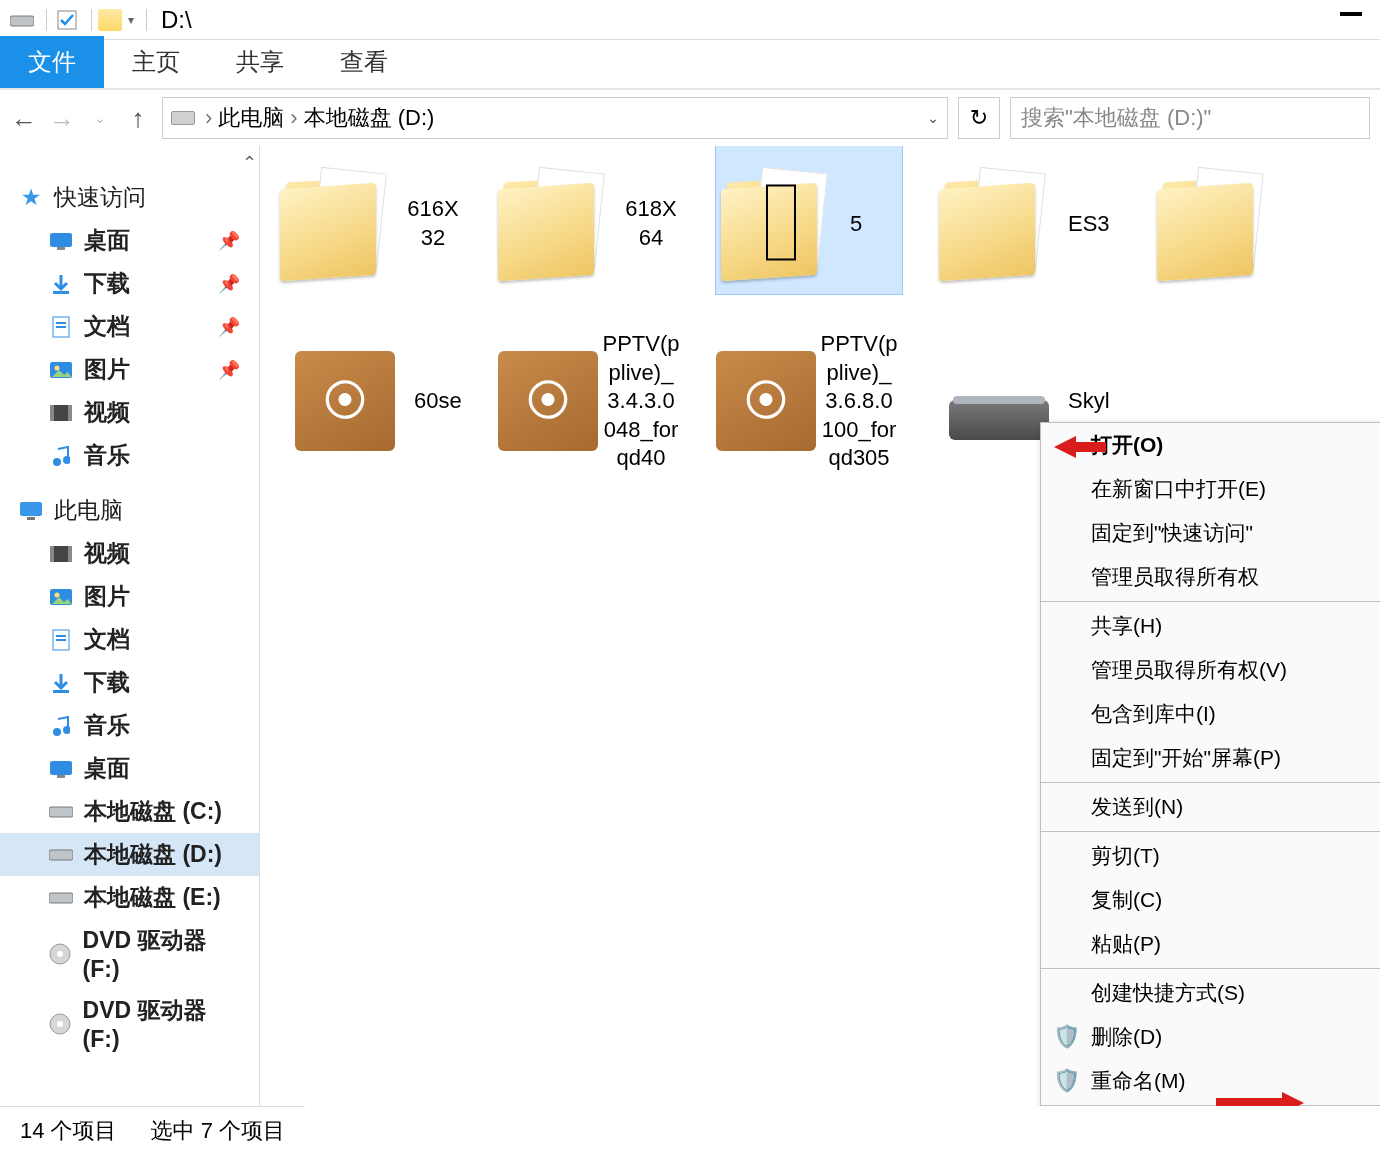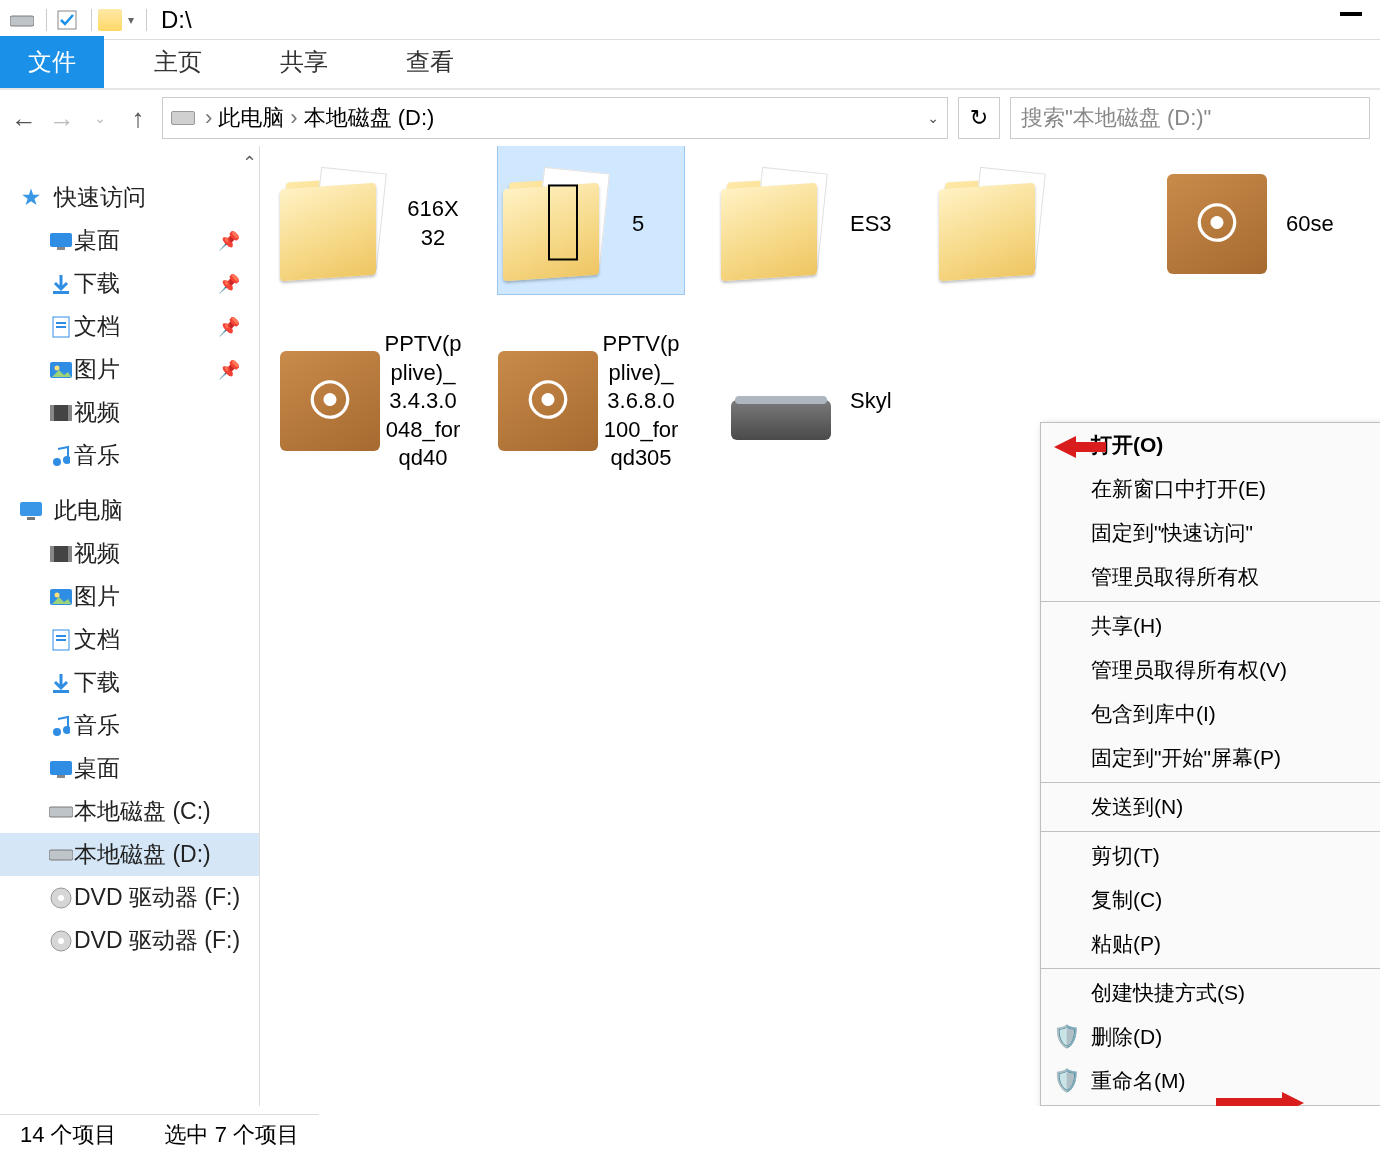--- a/index.html
+++ b/index.html
@@ -8,21 +8,21 @@
 
 .titlebar { height: 40px; display: flex; align-items: center; padding: 0 8px; border-bottom: 1px solid #ddd; }
 .tb-icon { width: 28px; height: 22px; margin-right: 4px; display: flex; align-items: center; justify-content: center; }
 .tb-sep { width: 1px; height: 22px; background: #ccc; margin: 0 6px; }
 .tb-folder { width: 24px; height: 22px; background: linear-gradient(#ffe9a8,#ffd866); border-radius: 2px; margin-right: 6px; }
 .tb-dd { font-size: 12px; color: #666; margin-right: 6px; }
 .tb-title { margin-left: 8px; font-size: 24px; }
 .tb-min { position: absolute; right: 18px; top: 12px; width: 22px; height: 4px; background: #000; }
 
 
-.ribbon { display: flex; align-items: flex-end; height: 50px; border-bottom: 2px solid #e5e5e5; gap: 22px; }
+.ribbon { display: flex; align-items: flex-end; height: 50px; border-bottom: 2px solid #e5e5e5; }
 .ribbon-tab { padding: 10px 28px; font-size: 24px; color: #333; }
 .ribbon-tab.active { background: #1a90e8; color: #fff; }
 
 
 .navbar { display: flex; align-items: center; height: 56px; padding: 6px 10px; gap: 10px; }
 .nav-arrow { width: 28px; height: 28px; display: flex; align-items: center; justify-content: center; font-size: 26px; color: #555; }
 .nav-arrow.dis { color: #bbb; }
 .addr { flex: 1; display: flex; align-items: center; border: 1px solid #ccc; height: 42px; padding: 0 8px; background: #fff; }
 .addr .drive-icon { width: 24px; height: 14px; background: #d0d0d0; border: 1px solid #999; margin-right: 10px; border-radius: 2px; }
 .addr .crumb { padding: 0 6px; font-size: 22px; }
@@ -31,21 +31,21 @@
 .addr .dd { font-size: 14px; color: #555; }
 .refresh { width: 42px; height: 42px; border: 1px solid #ccc; display: flex; align-items: center; justify-content: center; font-size: 22px; }
 .search { width: 360px; height: 42px; border: 1px solid #ccc; display: flex; align-items: center; padding: 0 10px; color: #888; font-size: 22px; }
 
 
 .main { display: flex; height: 960px; }
 .sidebar { width: 260px; border-right: 1px solid #ddd; padding-top: 30px; position: relative; overflow: hidden; }
 .scroll-up { position: absolute; right: 2px; top: 6px; font-size: 18px; color: #666; }
 .side-group { margin-bottom: 12px; }
 .side-head { display: flex; align-items: center; padding: 6px 18px; gap: 10px; font-size: 23px; color: #222; }
-.side-item { display: flex; align-items: center; padding: 6px 18px 6px 48px; font-size: 23px; color: #222; }
+.side-item { display: flex; align-items: center; padding: 6px 18px 6px 48px; gap: 10px; font-size: 23px; color: #222; font-weight: bold; }
 .side-item.sel { background: #d5e7f7; }
 .pin { color: #999; font-size: 18px; margin-left: auto; }
 .si-icon { width: 26px; height: 22px; display: flex; align-items: center; justify-content: center; }
 
 
 .content { flex: 1; padding: 0 20px; position: relative; overflow: hidden; }
 .grid { display: flex; flex-wrap: wrap; gap: 28px 32px; }
 .item { width: 186px; display: flex; flex-direction: row; align-items: center; text-align: center; padding-top: 8px; }
 .item.sel { background: #cfe8ff; outline: 1px solid #9cc8f0; }
 .fico { width: 130px; height: 140px; display: flex; align-items: center; justify-content: center; }
@@ -73,21 +73,21 @@
 .arrow-ann.a2 { left: 956px; top: 946px; }
 .arrow-shape { width: 52px; height: 22px; position: relative; }
 .arrow-shape .shaft { position: absolute; right: 0; top: 6px; width: 36px; height: 10px; background: #d91c1c; }
 .arrow-shape .head { position: absolute; left: 0; top: 0; width: 0; height: 0; border-top: 11px solid transparent; border-bottom: 11px solid transparent; border-right: 22px solid #d91c1c; }
 .arrow-shape.rev .shaft { left: 0; right: auto; }
 .arrow-shape.rev .head { left: auto; right: 0; border-right: none; border-left: 22px solid #d91c1c; }
 .arrow-ann.a2 .arrow-shape { width: 88px; }
 .arrow-ann.a2 .shaft { width: 66px; }
 
 
-.status { position: absolute; left: 0; bottom: 0; height: 40px; border-top: 1px solid #ddd; display: flex; align-items: center; padding: 0 20px; gap: 48px; font-size: 22px; }
+.status { position: absolute; left: 0; bottom: 0; height: 48px; border-top: 1px solid #ddd; display: flex; align-items: center; padding: 0 20px; gap: 34px; font-size: 22px; }
 
 svg { display: block; }
 </style>
 </head>
 <body>
 
 <div class="titlebar">
   <span class="tb-icon">
     <svg width="24" height="16">
         <rect x="0" y="4" width="24" height="10" rx="2" fill="#bfc4c9" stroke="#7a7a7a"></rect>
@@ -288,20 +288,28 @@
           <div class="side-item sel">
     <span class="si-icon">
               <svg width="24" height="14">
                 <rect x="0" y="2" width="24" height="10" rx="2" fill="#bfc4c9" stroke="#7a7a7a"></rect>
               </svg>
             </span>
     <span>本地磁盘 (D:)</span>
   </div>
           <div class="side-item">
     <span class="si-icon">
+              <svg width="24" height="14">
+                <rect x="0" y="2" width="24" height="10" rx="2" fill="#bfc4c9" stroke="#7a7a7a"></rect>
+              </svg>
+            </span>
+    <span>本地磁盘 (E:)</span>
+  </div>
+          <div class="side-item">
+    <span class="si-icon">
               <svg width="22" height="22">
                 <circle cx="11" cy="11" r="10" fill="#d6d6d6" stroke="#999"></circle>
                 <circle cx="11" cy="11" r="3" fill="#fff"></circle>
               </svg>
             </span>
     <span>DVD 驱动器 (F:)</span>
   </div>
           <div class="side-item">
     <span class="si-icon">
               <svg width="22" height="22">
@@ -319,20 +327,30 @@
     <div class="grid" id="file-grid">
         <div class="item">
     <div class="fico">
             <div class="folder-shape">
               <div class="back"></div>
               <div class="paper"></div>
               <div class="front"></div>
             </div>
           </div>
     <div class="iname">616X32</div>
+  </div>
+        <div class="item">
+    <div class="fico">
+            <div class="folder-shape">
+              <div class="back"></div>
+              <div class="paper"></div>
+              <div class="front"></div>
+            </div>
+          </div>
+    <div class="iname">618X64</div>
   </div>
         <div class="item sel">
     <div class="fico">
             <div class="folder-shape">
               <div class="back"></div>
               <div class="paper"></div>
               <div class="front"></div>
               <div class="sel-box"></div>
             </div>
           </div>

